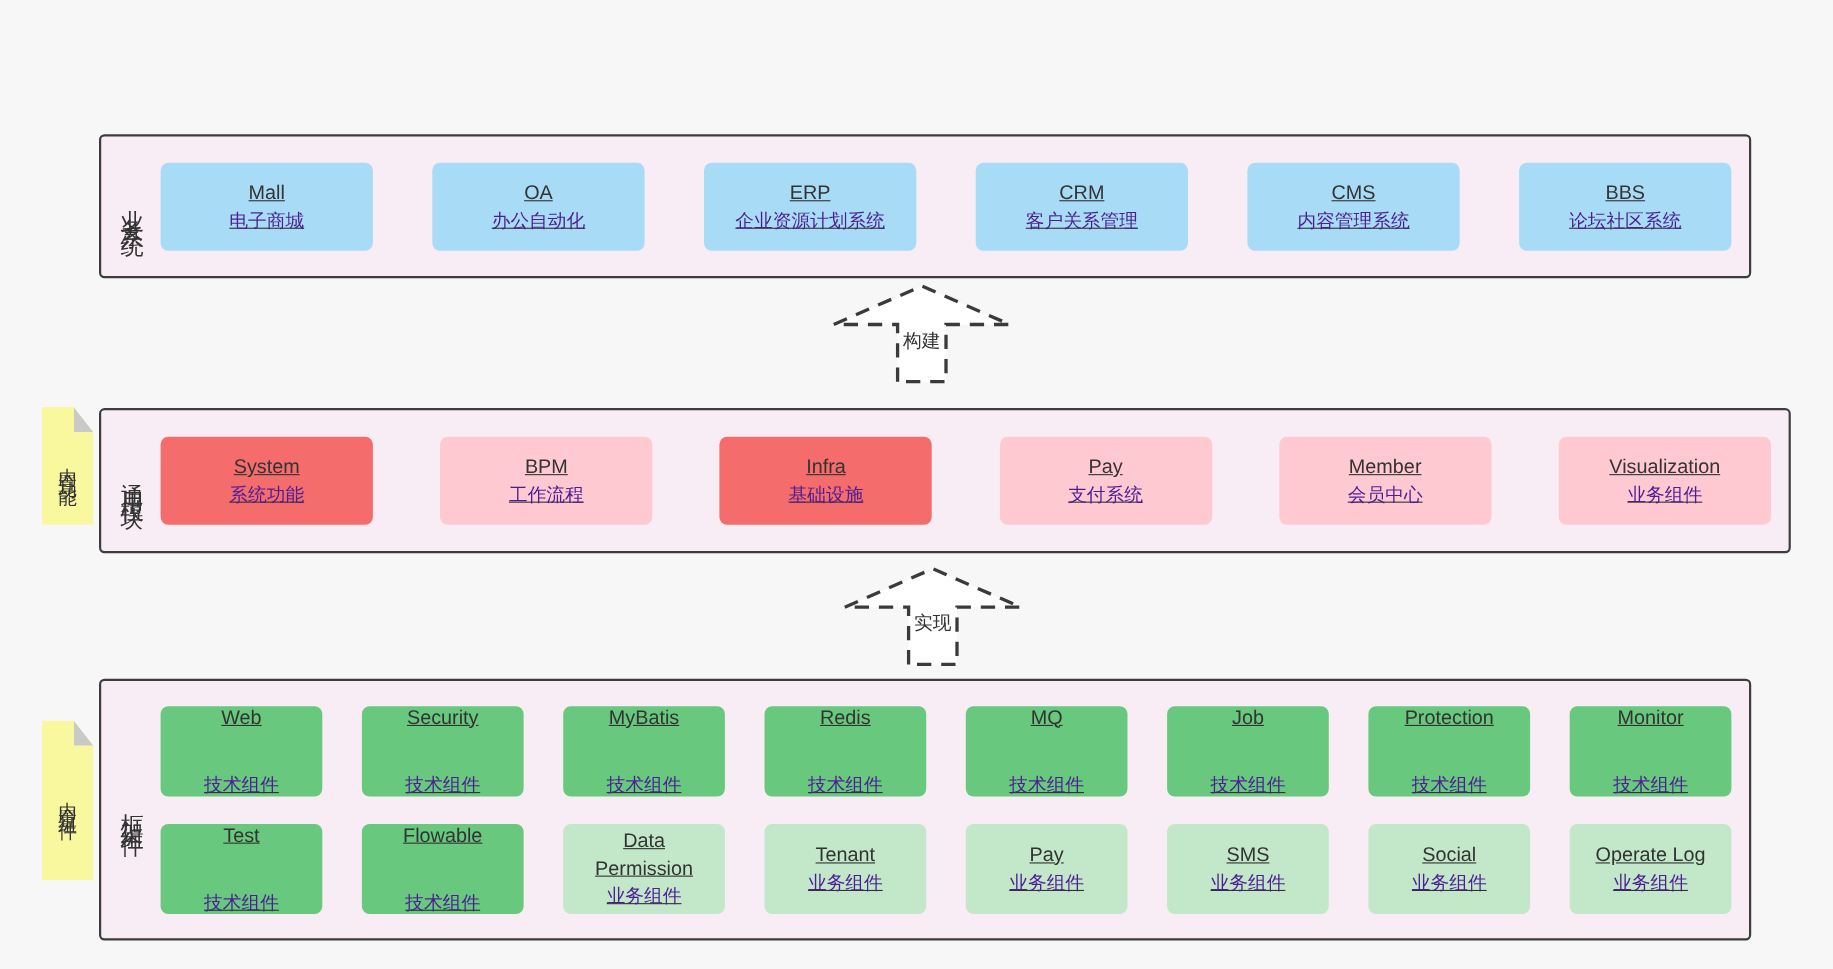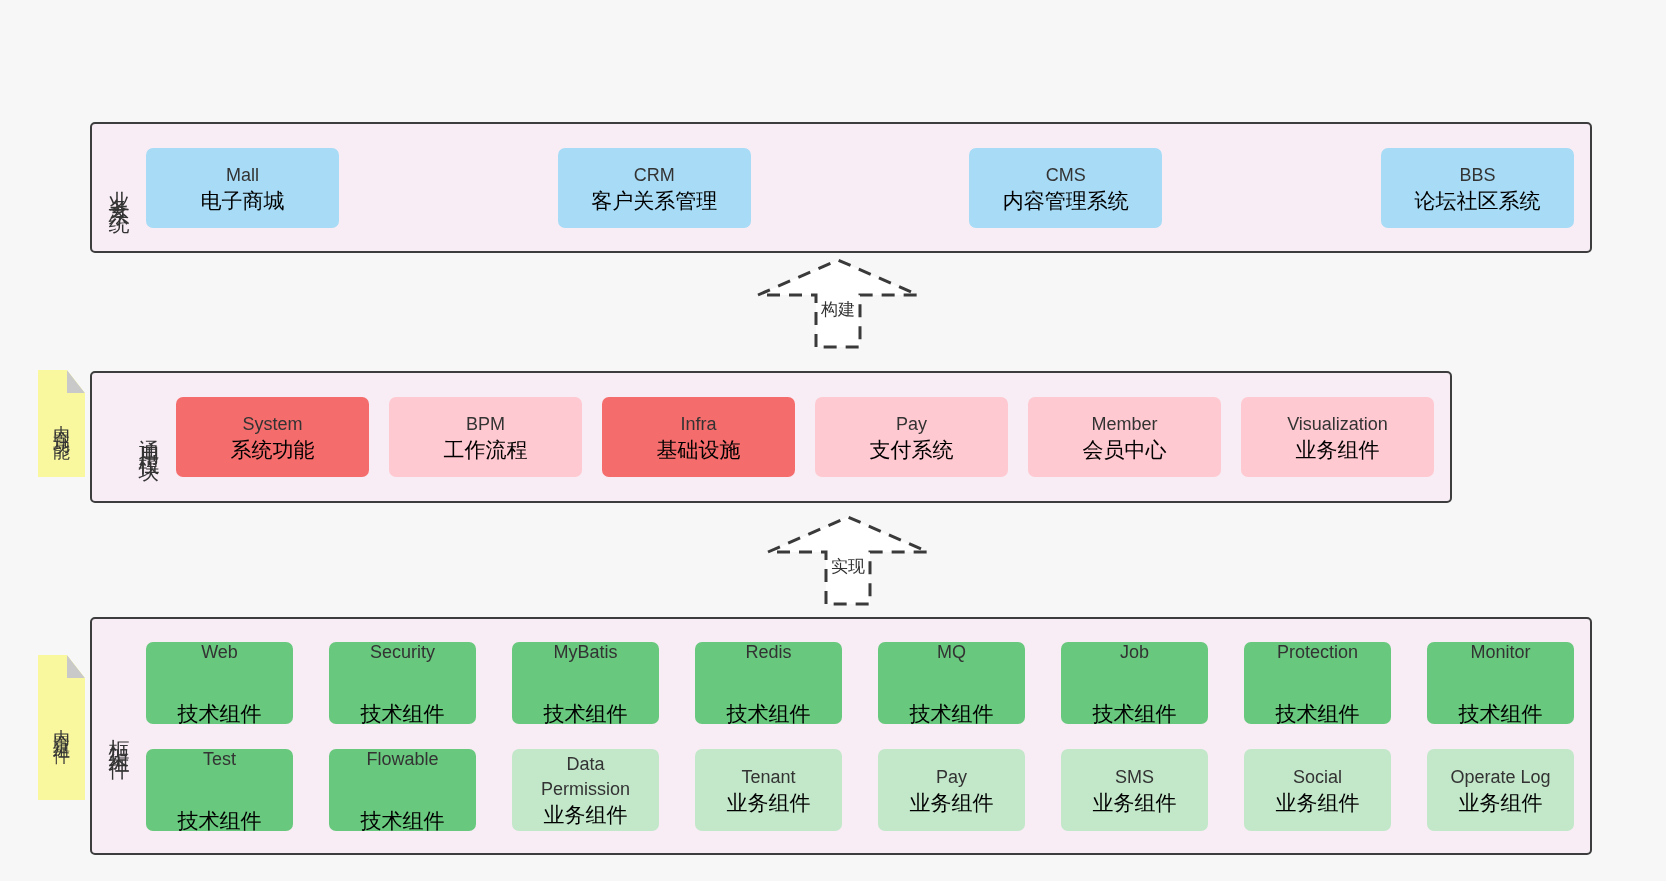--- a/index.html
+++ b/index.html
@@ -8,45 +8,45 @@
     background:#f7f7f7; color:#333;
     font-family:"Liberation Sans","DejaVu Sans",sans-serif;
   }
   
   .container {
     position:absolute; box-sizing:border-box;
     background:#f8edf5; border:2px solid #3d3d3d; border-radius:5px;
     display:flex; align-items:stretch;
   }
   #sec-0 { left:90px;  top:122px; width:1502px; height:131px; }
-  #sec-1 { left:90px;  top:371px; width:1362px; height:132px;padding-left:30px; }
+  #sec-1 { left:90px;  top:371px; width:1538px; height:132px; }
   #sec-2 { left:90px;  top:617px; width:1502px; height:238px; }
 
   .vlabel {
     flex:none; width:54px;
     display:flex; align-items:center; justify-content:center;
     writing-mode:vertical-rl; text-orientation:upright;
     font-size:21px; letter-spacing:7px; color:#333;
   }
   .rows {
     flex:1; display:flex; flex-direction:column; justify-content:center;
     gap:25px; padding-right:16px;
   }
   .row { display:flex; justify-content:space-between; }
 
   
   .box {
     box-sizing:border-box; height:80px; border-radius:7px; padding:2px 8px;
     display:flex; flex-direction:column; align-items:center; justify-content:center;
-    text-align:center; line-height:26px;
+    text-align:center; line-height:26px;text-decoration:underline;
   }
   #sec-0 .box, #sec-1 .box { width:193px; }
   #sec-2 .box { width:147px; height:82px; line-height:25px; }
   .box .en { font-size:18px; color:#333; }
-  .box .zh { font-size:21px; color:#000000; }
+  .box .zh { font-size:17px; color:#4c1d95; }
   .v-blue       { background:#a8dcf6; }
   .v-red        { background:#f56c6c; }
   .v-pink       { background:#ffc9d1; }
   .v-green      { background:#68c87d;gap:36px; }
   .v-lightgreen { background:#c2e7c9; }
 
   
   .note {
     position:absolute; width:47px; background:#faf89e;
     clip-path:polygon(0 0, 29px 0, 100% 23px, 100% 100%, 0 100%);
@@ -80,20 +80,28 @@
 
   <div class="container" id="sec-0">
     <div class="vlabel">业务系统</div>
     <div class="rows">
         <div class="row">
           <div class="box v-blue">
             <span class="en">Mall</span>
             <span class="zh">电子商城</span>
           </div>
           <div class="box v-blue">
+            <span class="en">OA</span>
+            <span class="zh">办公自动化</span>
+          </div>
+          <div class="box v-blue">
+            <span class="en">ERP</span>
+            <span class="zh">企业资源计划系统</span>
+          </div>
+          <div class="box v-blue">
             <span class="en">CRM</span>
             <span class="zh">客户关系管理</span>
           </div>
           <div class="box v-blue">
             <span class="en">CMS</span>
             <span class="zh">内容管理系统</span>
           </div>
           <div class="box v-blue">
             <span class="en">BBS</span>
             <span class="zh">论坛社区系统</span>

